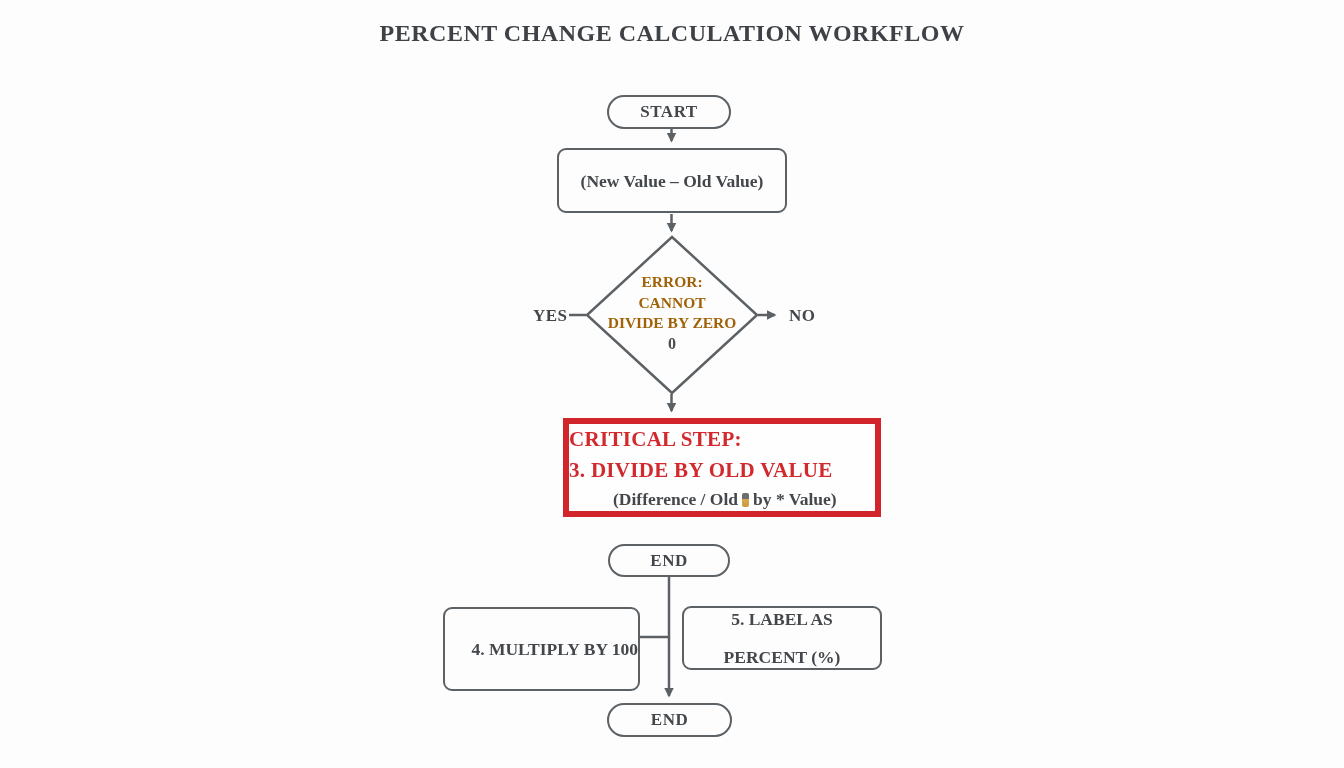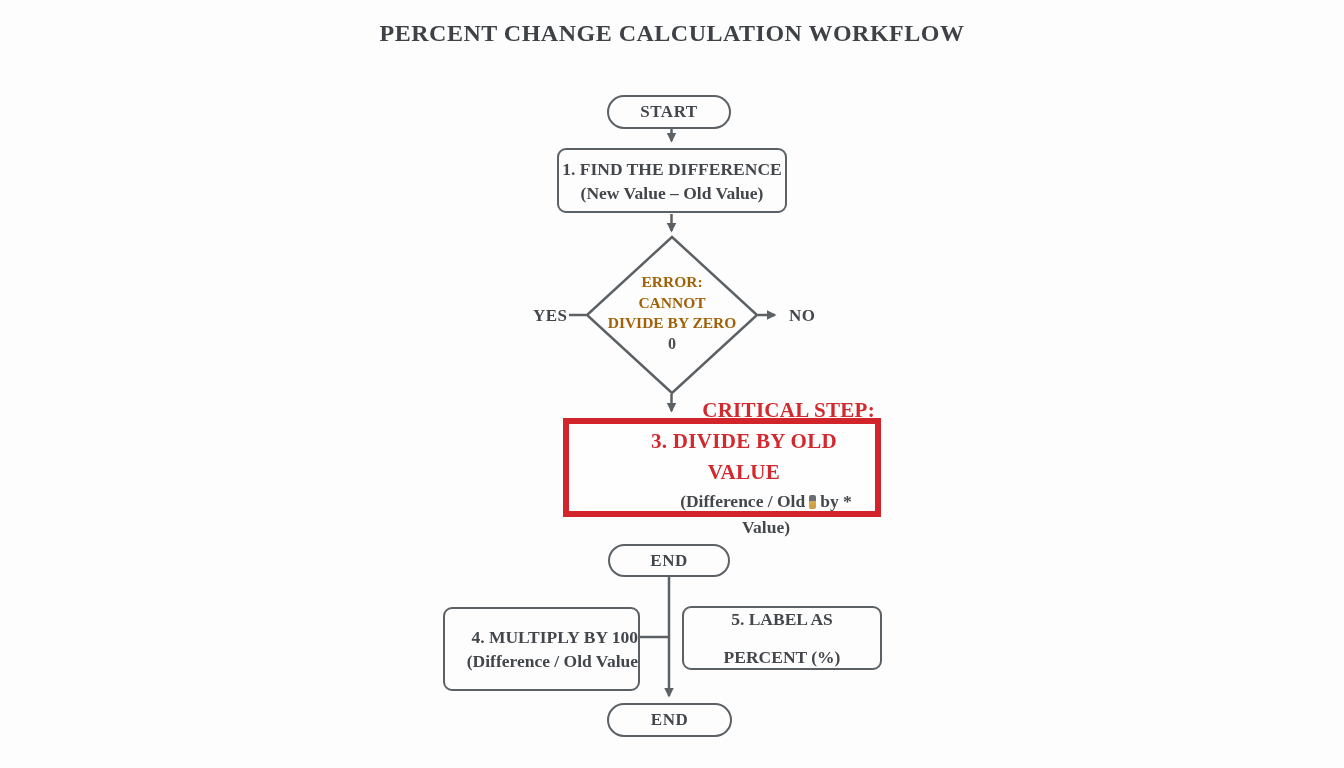--- a/index.html
+++ b/index.html
@@ -83,24 +83,23 @@
     position: absolute;
     left: 563px;
     top: 418px;
     width: 318px;
     height: 99px;
     box-sizing: border-box;
     border: 6px solid #d2252b;
     background: #fefefe;
     display: flex;
     flex-direction: column;
-    align-items: flex-end;
+    align-items: flex-start;
     justify-content: center;
     text-align: center;
-    padding-left: 44px;
   }
   .critical .c1, .critical .c2 {
     color: #d2292e;
     font-size: 21px;
     font-weight: 700;
     line-height: 31px;
     letter-spacing: 0.3px;
   }
   .critical .c3 {
     color: #44484c;
@@ -147,21 +146,20 @@
     <line x1="640" y1="637" x2="668" y2="637" stroke="#5c6165" stroke-width="2.5"></line>
   </svg>
 
   <div class="page-title">PERCENT CHANGE CALCULATION WORKFLOW</div>
 
   <div class="terminal" style="left:607px; top:83px; width:124px; height:34px;margin-top:12px;">
     <span>START</span>
   </div>
 
   <div class="process" style="left:557px; top:148px; width:230px; height:65px;">
-    <div class="l1">1. FIND THE DIFFERENCE</div>
     <div class="l2">(New Value – Old Value)</div>
   </div>
 
   <div class="decision-text">
     <div class="red">ERROR:</div>
     <div class="red">CANNOT</div>
     <div class="red">DIVIDE BY ZERO</div>
     <div class="zero">0</div>
   </div>
 
@@ -175,21 +173,20 @@
       <span>(Difference / Old</span><span class="glyph"></span><span>by * Value)</span>
     </div>
   </div>
 
   <div class="terminal" style="left:608px; top:544px; width:122px; height:33px;">
     <span>END</span>
   </div>
 
   <div class="process" style="left:443px; top:607px; width:197px; height:84px;align-items:flex-end;">
     <div class="l1">4. MULTIPLY BY 100</div>
-    <div class="l2">(Difference / Old Value</div>
   </div>
 
   <div class="process" style="left:682px; top:606px; width:200px; height:64px;gap:14px;">
     <div class="l1">5. LABEL AS</div>
     <div class="l2">PERCENT (%)</div>
   </div>
 
   <div class="terminal" style="left:607px; top:703px; width:125px; height:34px;">
     <span>END</span>
   </div>

